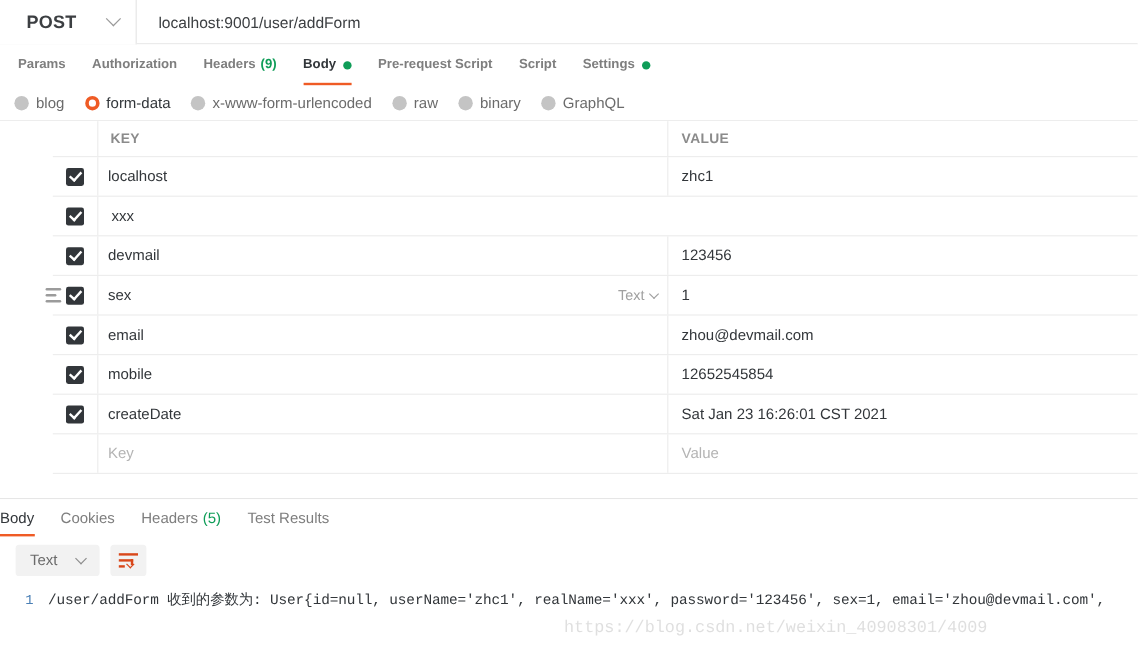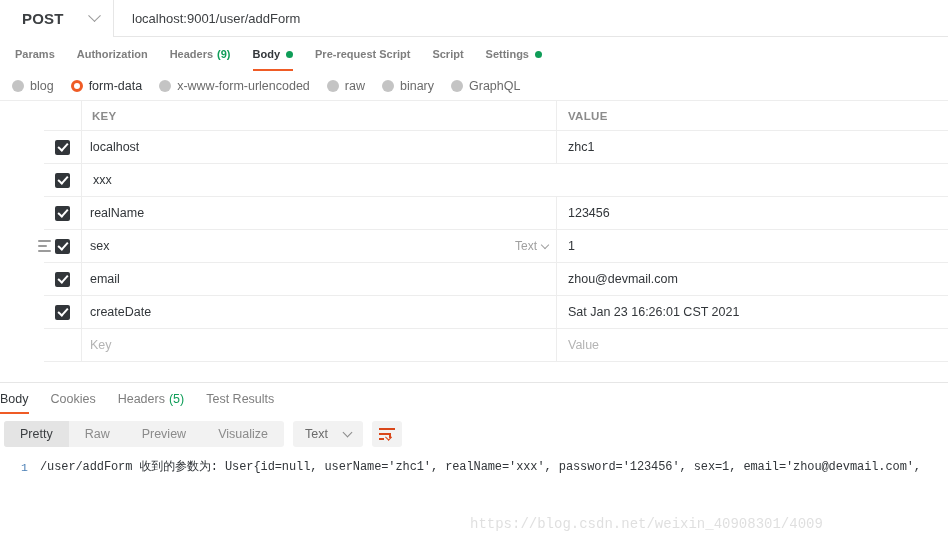--- a/index.html
+++ b/index.html
@@ -481,21 +481,21 @@
         <span class="cbox"></span>
       </div>
       <div class="cell-val">xxx</div>
     </div>
 
     <div class="trow">
       <div class="cell-chk">
         <span class="cbox"></span>
       </div>
       <div class="cell-key">
-        <span class="key-text">realName</span>
+        <span class="key-text">devmail</span>
       </div>
       <div class="cell-val">123456</div>
     </div>
 
     <div class="trow">
       <span class="drag-grip">
         <i></i>
           <i></i>
           <i></i>
       </span>
@@ -515,20 +515,29 @@
     <div class="trow">
       <div class="cell-chk">
         <span class="cbox"></span>
       </div>
       <div class="cell-key">
         <span class="key-text">email</span>
       </div>
       <div class="cell-val">zhou@devmail.com</div>
     </div>
 
+    <div class="trow">
+      <div class="cell-chk">
+        <span class="cbox"></span>
+      </div>
+      <div class="cell-key">
+        <span class="key-text">mobile</span>
+      </div>
+      <div class="cell-val">12652545854</div>
+    </div>
 
     <div class="trow">
       <div class="cell-chk">
         <span class="cbox"></span>
       </div>
       <div class="cell-key">
         <span class="key-text">createDate</span>
       </div>
       <div class="cell-val">Sat Jan 23 16:26:01 CST 2021</div>
     </div>
@@ -553,26 +562,20 @@
     <div class="restab">
       <span>Headers</span>
       <span class="cnt">(5)</span>
     </div>
     <div class="restab">
       <span>Test Results</span>
     </div>
   </div>
 
   <div class="fmtbar">
-    <div class="seg">
-      <div class="seg-btn active">Pretty</div>
-      <div class="seg-btn">Raw</div>
-      <div class="seg-btn">Preview</div>
-      <div class="seg-btn">Visualize</div>
-    </div>
     <div class="fmt-dd">
       <span>Text</span>
       <span class="mini-chev2"></span>
     </div>
     <div class="wrap-btn">
       <span class="wrap-ico">
         <i class="l1"></i>
           <i class="l2"></i>
           <i class="l3"></i>
           <i class="l4"></i>

